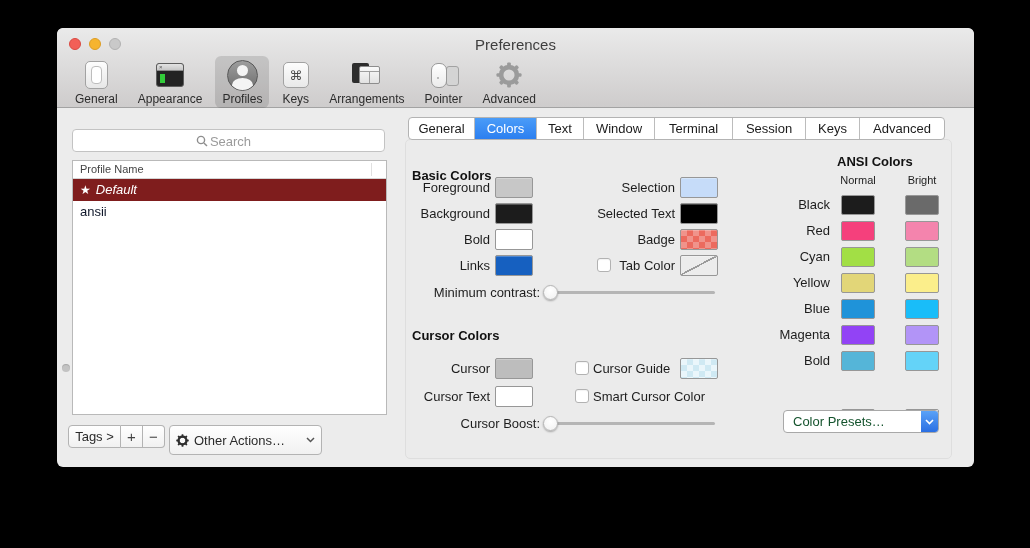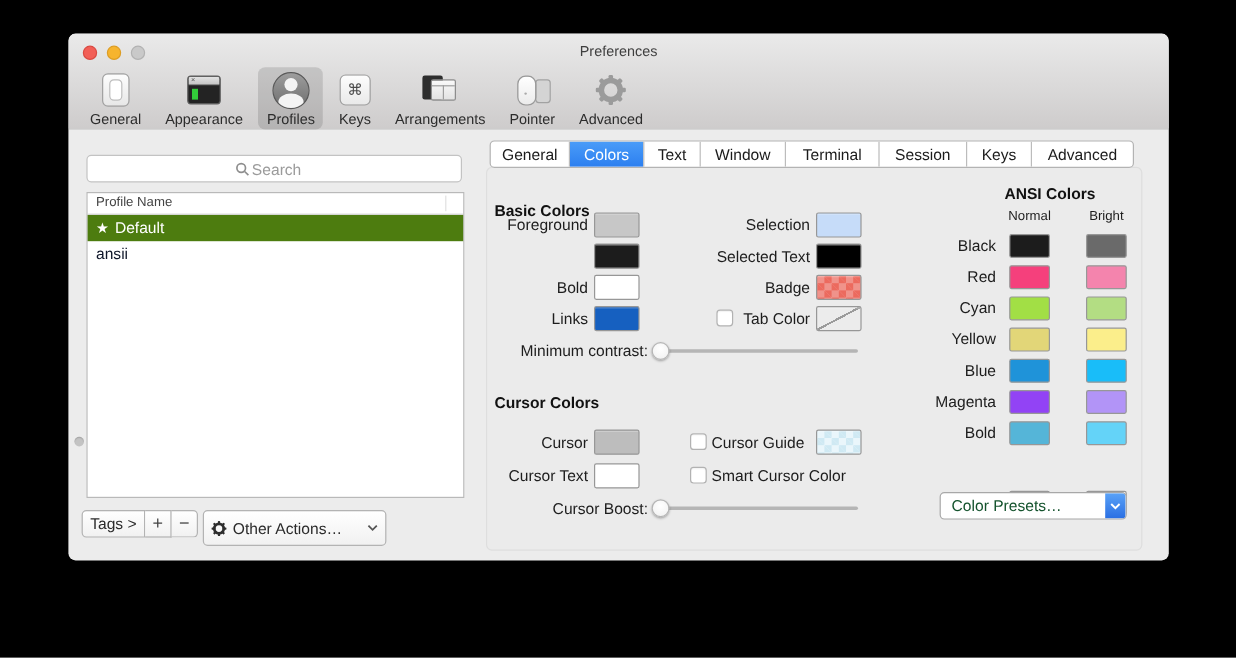--- a/index.html
+++ b/index.html
@@ -1,19 +1,19 @@
 <!DOCTYPE html>
 <html><head>
 <meta charset="utf-8">
 <style>
   html,body{margin:0;padding:0;}
   body{width:1030px;height:548px;background:#000;font-family:"Liberation Sans","DejaVu Sans",sans-serif;-webkit-font-smoothing:antialiased;}
   .window{position:absolute;left:57px;top:28px;width:917px;height:439px;background:#ececec;border-radius:6px;box-shadow:0 18px 45px rgba(0,0,0,.65),0 0 1px rgba(0,0,0,.5);overflow:hidden;}
   .chrome{position:absolute;left:0;top:0;width:100%;height:80px;background:linear-gradient(#eaeaea,#cecccc);border-bottom:1px solid #a3a3a3;border-radius:6px 6px 0 0;box-sizing:border-box;}
-  .title{position:absolute;left:0;top:8px;width:100%;text-align:center;font-size:12px;color:#3e3e3e;}
+  .title{position:absolute;left:0;top:8px;width:100%;text-align:center;font-size:15px;color:#3e3e3e;}
   .lights{position:absolute;left:12px;top:10px;display:flex;gap:8px;}
   .light{width:12px;height:12px;border-radius:50%;box-sizing:border-box;}
   .light.close{border:1px solid #da4a42;}
   .light.min{border:1px solid #dd9d24;}
   .light.zoom{border:1px solid #b2b2b2;}
   .toolbar{position:absolute;left:11px;top:28px;display:flex;align-items:flex-start;gap:6px;}
   .titem{display:flex;flex-direction:column;align-items:center;padding:3px 7px 2px;border-radius:6px;cursor:default;}
   .titem.selected{background:rgba(0,0,0,.12);}
   .titem .ticon{height:32px;display:flex;align-items:center;justify-content:center;}
   .titem .tlabel{font-size:12px;color:#2c2c2c;margin-top:1px;white-space:nowrap;}
@@ -181,21 +181,21 @@
           <line x1="7.9" y1="7.9" x2="11" y2="11" stroke="#8e8e8e" stroke-width="1.4"></line>
         </svg>
       <input placeholder="Search" style="">
     </div>
 
     <div class="plist">
       <div class="hdr">
         <span>Profile Name</span>
         <div class="coldiv"></div>
       </div>
-      <div class="prow selected" style="background: #4d7c0f;">
+      <div class="prow selected" style="background: #7f1d1d; font-style: italic;">
         <span class="star">★</span><span>Default</span>
       </div>
       <div class="prow">
         <span>ansii</span>
       </div>
     </div>
 
     <div class="sfooter">
       <div class="fbtn tags">
           <span>Tags &gt;</span>
@@ -256,20 +256,21 @@
         </div>
     </div>
 
     <div class="sechdr" style="left:355px;top:59px;">Basic Colors</div>
 
     <div class="crow" style="left:300px;top:68px;width:176px;">
       <div class="clabel" style="left:0;width:133px;">Foreground</div>
       <div class="swatch" style="left: 138px; background: rgb(199, 199, 199);"></div>
     </div>
     <div class="crow" style="left:300px;top:94px;width:176px;">
+      <div class="clabel" style="left:0;width:133px;">Background</div>
       <div class="swatch" style="left: 138px; background: rgb(28, 28, 28);"></div>
     </div>
     <div class="crow" style="left:300px;top:120px;width:176px;">
       <div class="clabel" style="left:0;width:133px;">Bold</div>
       <div class="swatch" style="left: 138px; background: rgb(255, 255, 255);"></div>
     </div>
     <div class="crow" style="left:300px;top:146px;width:176px;">
       <div class="clabel" style="left:0;width:133px;">Links</div>
       <div class="swatch" style="left: 138px; background: rgb(22, 96, 192);"></div>
     </div>

